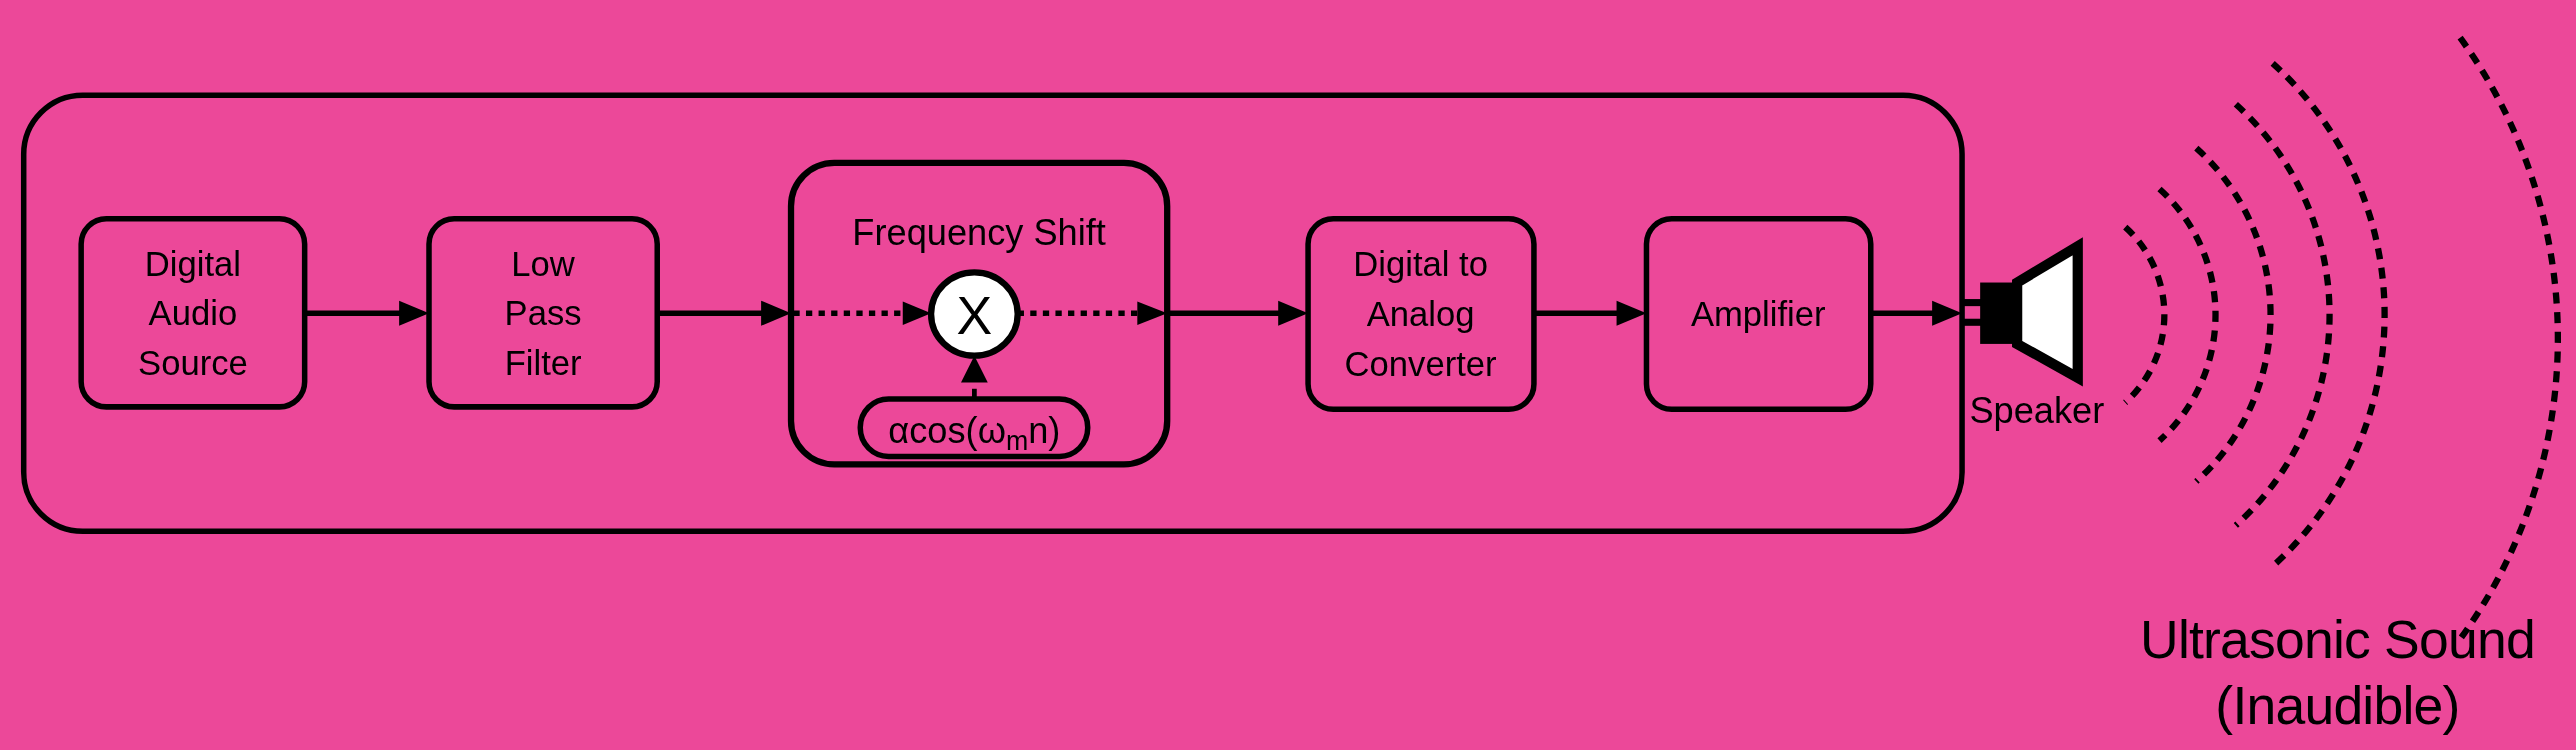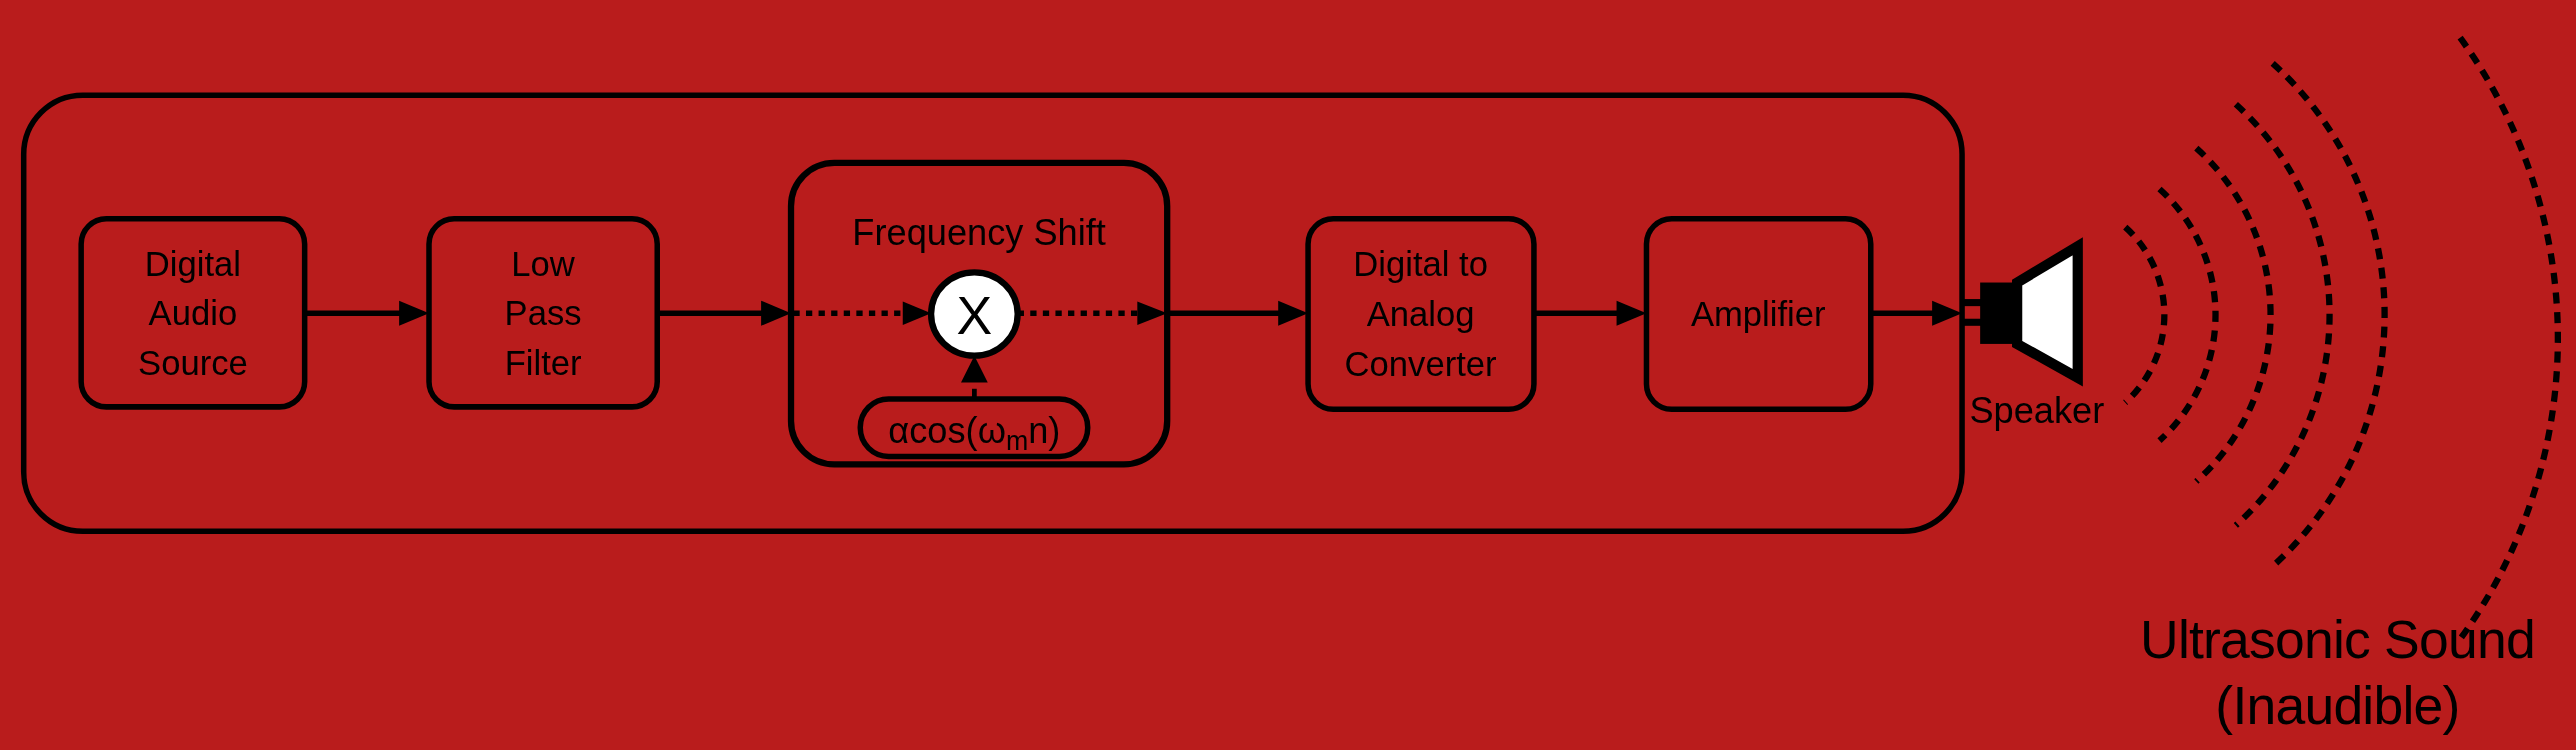--- a/index.html
+++ b/index.html
@@ -4,21 +4,21 @@
 <style>
   html, body {
     margin: 0;
     padding: 0;
     background: #ffffff;
   }
   #stage {
     position: relative;
     width: 2576px;
     height: 750px;
-    background: #b91c1c;
+    background: #ec4899;
     font-family: "Liberation Sans", sans-serif;
   }
   svg { display: block; }
   text {
     font-family: "Liberation Sans", sans-serif;
     fill: #000000;
   }
   .block-label { font-size: 44px; }
   .fs-title    { font-size: 46px; }
   .pill-text   { font-size: 46px; }

